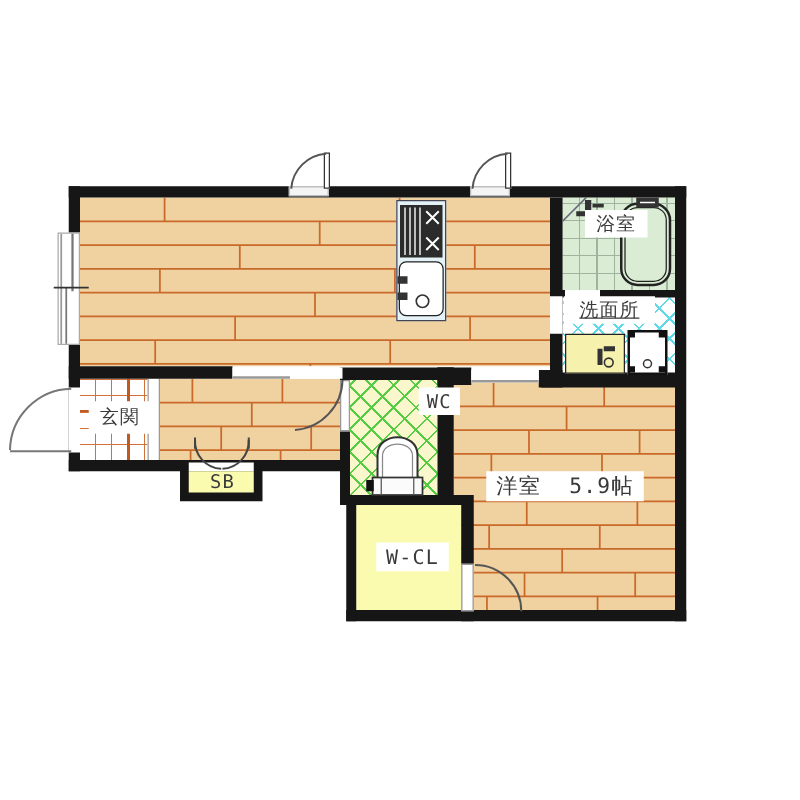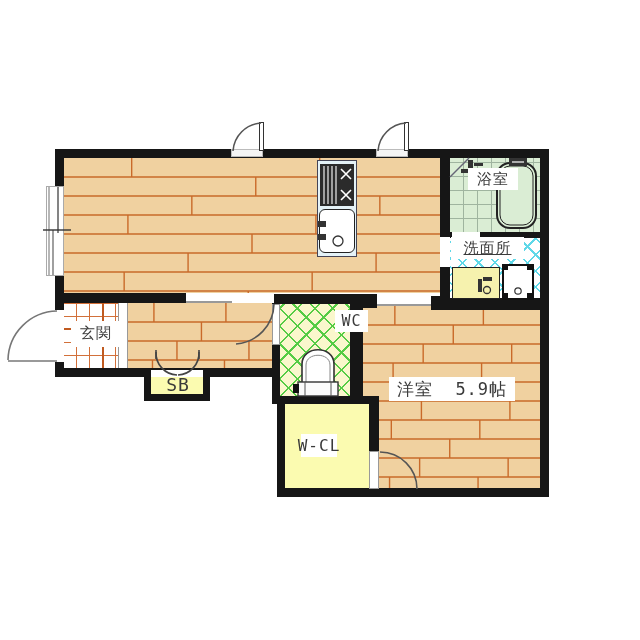--- a/index.html
+++ b/index.html
@@ -254,18 +254,18 @@
       <rect x="298" y="382" width="40" height="14" fill="#fbfbfb" stroke="#333" stroke-width="1.4"></rect>
       <line x1="305" y1="382" x2="305" y2="396" stroke="#555" stroke-width="1"></line>
       <line x1="331" y1="382" x2="331" y2="396" stroke="#555" stroke-width="1"></line>
       <rect x="293" y="384" width="6" height="9" fill="#111"></rect>
     </g>
   </svg>
 
   <div class="label" style="left:468px;top:168px;width:50px;height:22px;font-size:15px;">浴室</div>
   <div class="label" style="left:451px;top:237px;width:73px;height:22px;font-size:15px;text-decoration:underline;">洗面所</div>
   <div class="label" style="left:71px;top:321px;width:50px;height:26px;font-size:15px;font-family:Liberation Mono, monospace;">玄関</div>
-  <div class="label" style="left:162px;top:376px;width:32px;height:18px;font-size:18px;background:transparent;">SB</div>
+  <div class="label" style="left:162px;top:376px;width:32px;height:18px;font-size:15px;background:transparent;">SB</div>
   <div class="label" style="left:299px;top:310px;width:33px;height:22px;font-size:15px;margin-left:36px;">WC</div>
   <div class="label" style="left:389px;top:377px;width:126px;height:24px;font-size:17px;">洋室  5.9帖</div>
-  <div class="label" style="left:301px;top:434px;width:36px;height:23px;font-size:16px;">W-CL</div>
+  <div class="label" style="left:301px;top:434px;width:58px;height:23px;font-size:16px;">W-CL</div>
 
 </div>
 
 </body></html>

